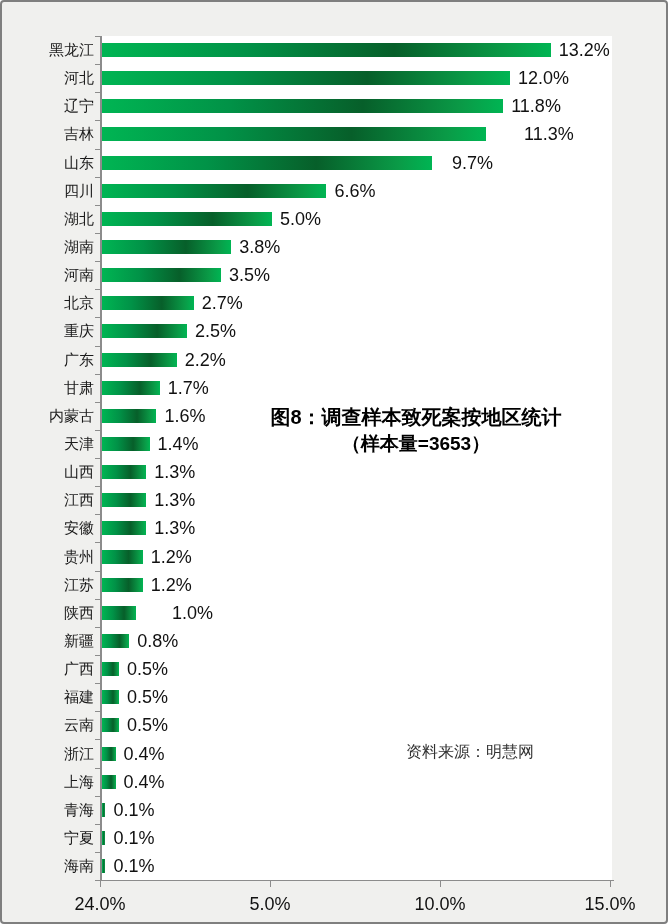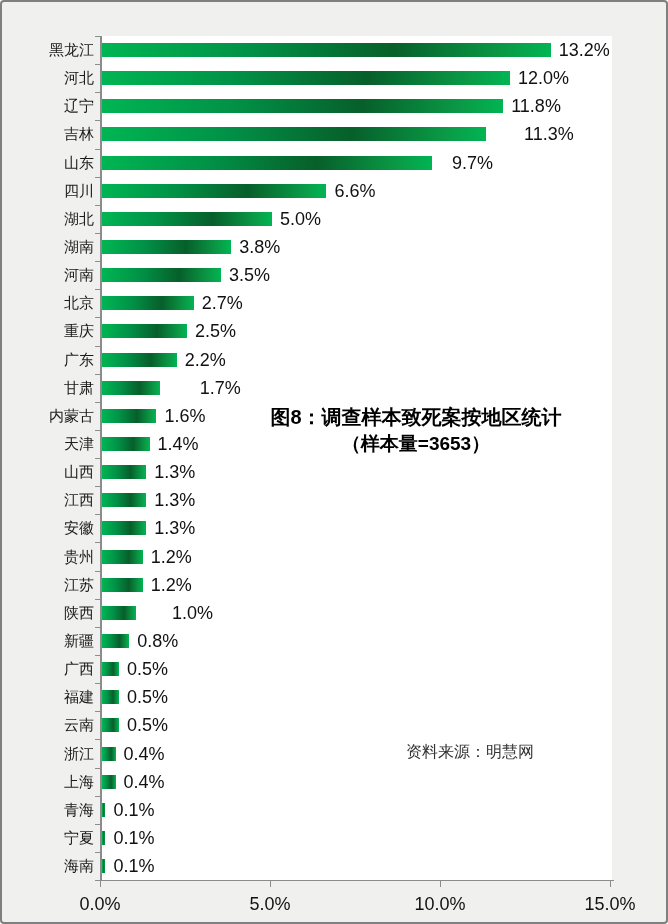--- a/index.html
+++ b/index.html
@@ -207,21 +207,21 @@
           <div class="val-label" style="left: 195px;">2.5%</div>
         </div>
         <div class="row">
           <div class="cat-label">广东</div>
           <div class="bar" style="width: 74.8px;"></div>
           <div class="val-label" style="left: 184.8px;">2.2%</div>
         </div>
         <div class="row">
           <div class="cat-label">甘肃</div>
           <div class="bar" style="width: 57.8px;"></div>
-          <div class="val-label" style="left: 167.8px; margin-left: 32px;">1.7%</div>
+          <div class="val-label" style="left: 167.8px;">1.7%</div>
         </div>
         <div class="row">
           <div class="cat-label">内蒙古</div>
           <div class="bar" style="width: 54.4px;"></div>
           <div class="val-label" style="left: 164.4px;">1.6%</div>
         </div>
         <div class="row">
           <div class="cat-label">天津</div>
           <div class="bar" style="width: 47.6px;"></div>
           <div class="val-label" style="left: 157.6px;">1.4%</div>
@@ -330,21 +330,21 @@
         <div class="ytick" style="background: rgb(140, 140, 140); top: 711.2px;"></div>
         <div class="ytick" style="background: rgb(140, 140, 140); top: 739.3px;"></div>
         <div class="ytick" style="background: rgb(140, 140, 140); top: 767.5px;"></div>
         <div class="ytick" style="background: rgb(140, 140, 140); top: 795.6px;"></div>
         <div class="ytick" style="background: rgb(140, 140, 140); top: 823.7px;"></div>
         <div class="ytick" style="background: rgb(140, 140, 140); top: 851.9px;"></div>
         <div class="ytick" style="background: rgb(140, 140, 140); top: 880px;"></div>
       </div>
     <div id="xticks">
         <div class="xtick" style="background: rgb(140, 140, 140); left: 100px;"></div>
-        <div class="xtick-label" style="left: 60px;">0.0%</div>
+        <div class="xtick-label" style="left: 60px;">24.0%</div>
         <div class="xtick" style="background: rgb(140, 140, 140); left: 270px;"></div>
         <div class="xtick-label" style="left: 230px;">5.0%</div>
         <div class="xtick" style="background: rgb(140, 140, 140); left: 440px;"></div>
         <div class="xtick-label" style="left: 400px;">10.0%</div>
         <div class="xtick" style="background: rgb(140, 140, 140); left: 610px;"></div>
         <div class="xtick-label" style="left: 570px;">15.0%</div>
       </div>
     <div class="title-block">
       <div class="title-line1">图8：调查样本致死案按地区统计</div>
       <div class="title-line2">（样本量=3653）</div>

